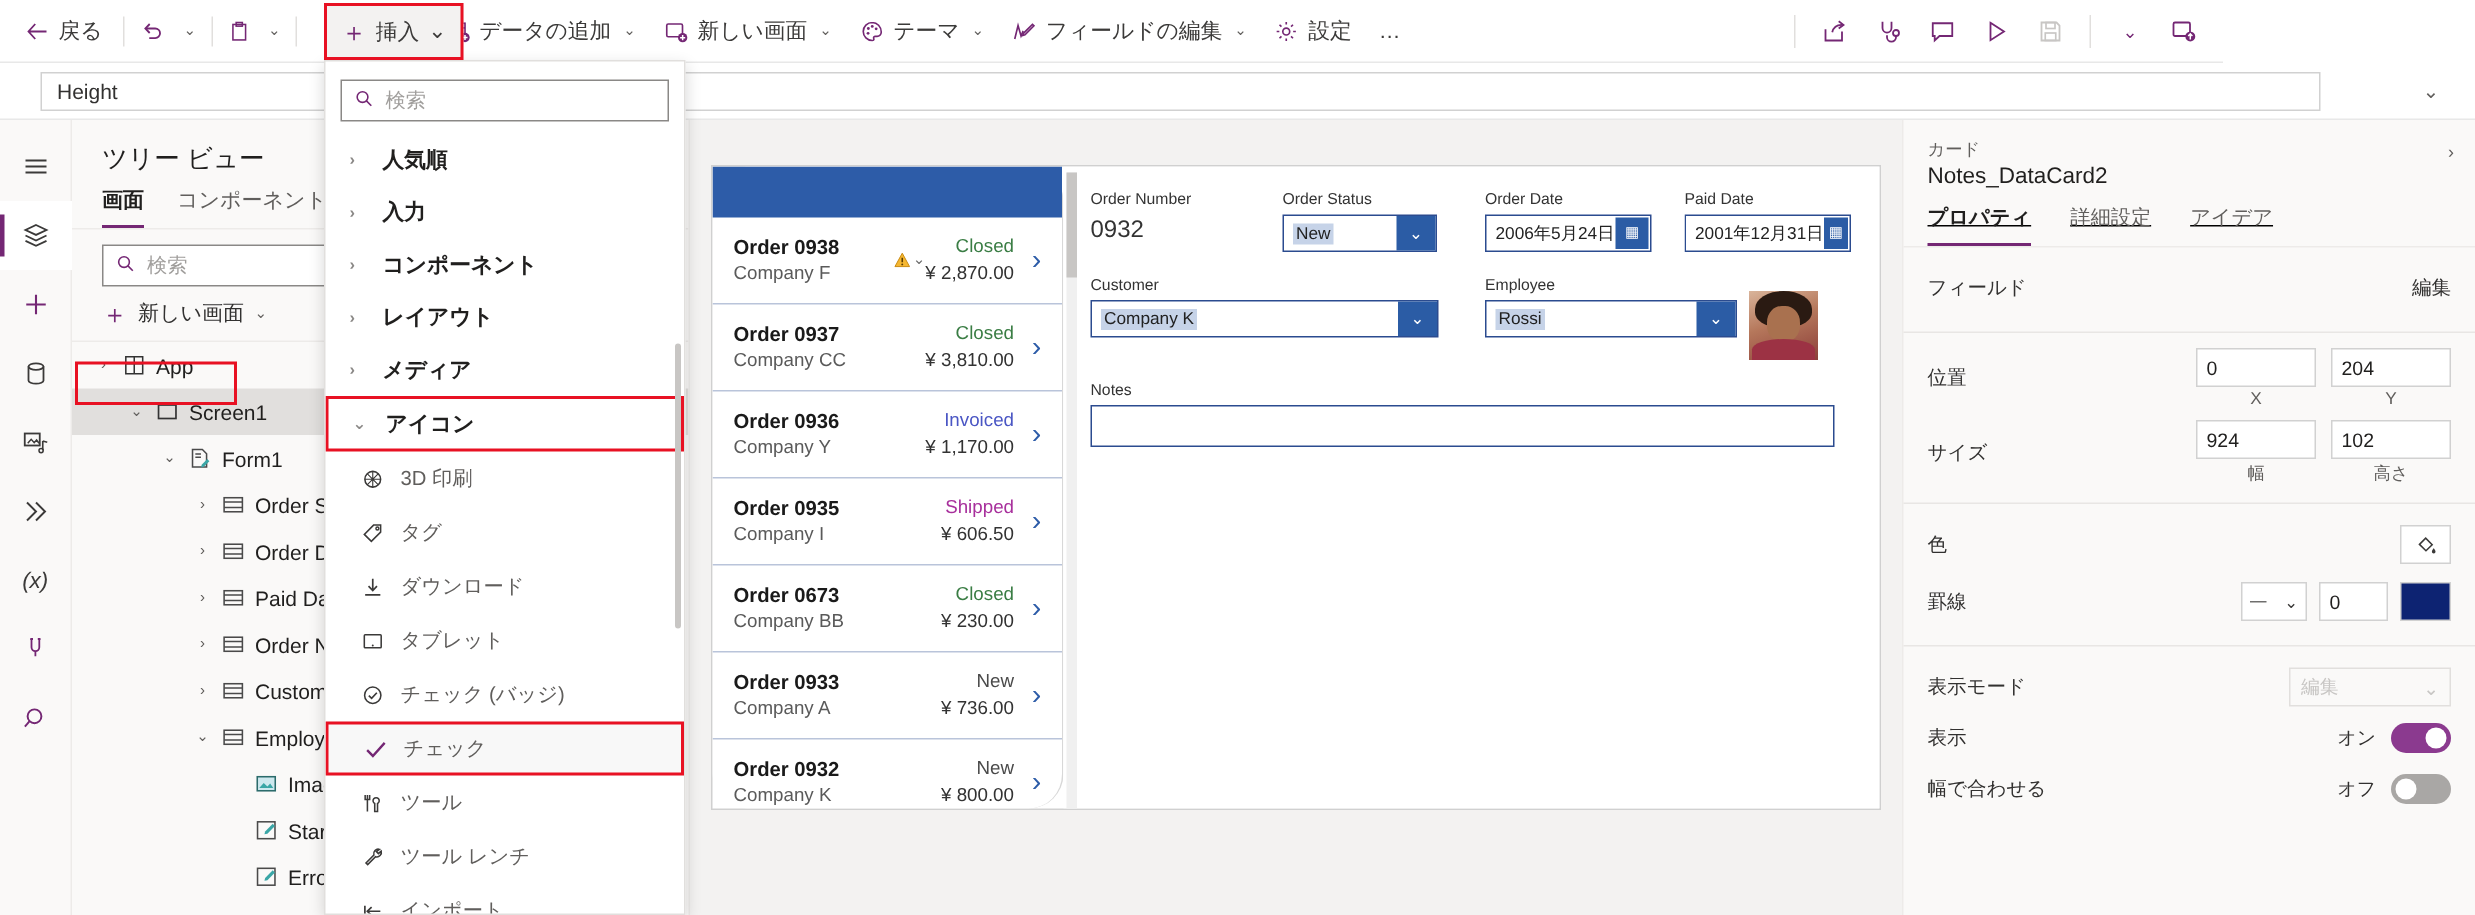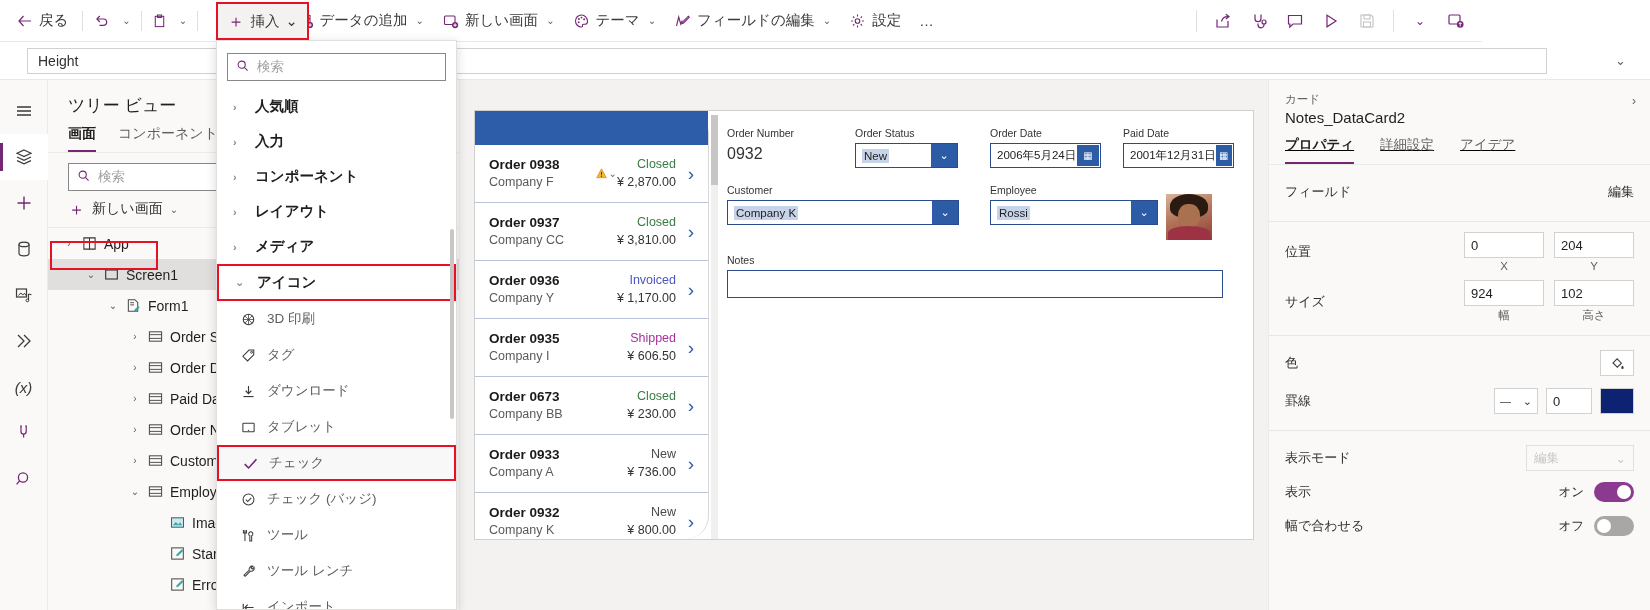--- a/index.html
+++ b/index.html
@@ -942,57 +942,57 @@
         </div>
         <div class="icrow">
           <span class="gi">
             <svg width="15" height="15" viewBox="0 0 16 16">
               <rect x="2" y="3.4" width="12" height="9.2" rx=".6" stroke="#3b3a39" fill="none" stroke-width="1.1"></rect>
               <circle cx="8" cy="11" r=".7" fill="#3b3a39"></circle>
             </svg>
           </span>
           <span class="lbl">タブレット</span>
         </div>
+        <div class="icrow">
+          <span class="gi">
+            <svg width="15" height="15" viewBox="0 0 16 16">
+              <circle cx="8" cy="8" r="5.8" stroke="#3b3a39" fill="none" stroke-width="1.1"></circle>
+              <path d="M5.2 8.2l2 2 3.7-4" stroke="#3b3a39" fill="none" stroke-width="1.2"></path>
+            </svg>
+          </span>
+          <span class="lbl">チェック (バッジ)</span>
+        </div>
         <div class="icrow hl">
           <span class="gi">
             <svg width="17" height="17" viewBox="0 0 16 16">
               <path d="M2.6 8.6l3.6 3.6L13.6 4" stroke="#742774" fill="none" stroke-width="1.5"></path>
             </svg>
           </span>
           <span class="lbl">チェック</span>
         </div>
         <div class="icrow">
           <span class="gi">
             <svg width="15" height="15" viewBox="0 0 16 16">
-              <circle cx="8" cy="8" r="5.8" stroke="#3b3a39" fill="none" stroke-width="1.1"></circle>
-              <path d="M5.2 8.2l2 2 3.7-4" stroke="#3b3a39" fill="none" stroke-width="1.2"></path>
-            </svg>
-          </span>
-          <span class="lbl">チェック (バッジ)</span>
+              <path d="M4.2 2.2v4.4M4.2 6.6v7.2M2.6 2.2v3.2h3.2V2.2" stroke="#3b3a39" fill="none" stroke-width="1.1"></path>
+              <path d="M11.4 13.8V8.2a2.2 2.2 0 10-2 0v5.6z" stroke="#3b3a39" fill="none" stroke-width="1.1"></path>
+            </svg>
+          </span>
+          <span class="lbl">ツール</span>
         </div>
         <div class="icrow">
           <span class="gi">
             <svg width="15" height="15" viewBox="0 0 16 16">
-              <path d="M4.2 2.2v4.4M4.2 6.6v7.2M2.6 2.2v3.2h3.2V2.2" stroke="#3b3a39" fill="none" stroke-width="1.1"></path>
-              <path d="M11.4 13.8V8.2a2.2 2.2 0 10-2 0v5.6z" stroke="#3b3a39" fill="none" stroke-width="1.1"></path>
-            </svg>
-          </span>
-          <span class="lbl">ツール</span>
+              <path d="M12.8 2.4a3.2 3.2 0 00-4 4L3.2 12l1.2 1.2 5.6-5.6a3.2 3.2 0 004-4L12 5.4l-1.4-1.4z" stroke="#3b3a39" fill="none" stroke-width="1.1"></path>
+            </svg>
+          </span>
+          <span class="lbl">ツール レンチ</span>
         </div>
         <div class="icrow">
           <span class="gi">
             <svg width="15" height="15" viewBox="0 0 16 16">
-              <path d="M12.8 2.4a3.2 3.2 0 00-4 4L3.2 12l1.2 1.2 5.6-5.6a3.2 3.2 0 004-4L12 5.4l-1.4-1.4z" stroke="#3b3a39" fill="none" stroke-width="1.1"></path>
-            </svg>
-          </span>
-          <span class="lbl">ツール レンチ</span>
-        </div>
-        <div class="icrow">
-          <span class="gi">
-            <svg width="15" height="15" viewBox="0 0 16 16">
               <path d="M13.4 8H4.2M7.2 5L4.1 8l3.1 3" stroke="#3b3a39" fill="none" stroke-width="1.2"></path>
               <path d="M2.4 4v8" stroke="#3b3a39" stroke-width="1.2"></path>
             </svg>
           </span>
           <span class="lbl">インポート</span>
         </div>
       </div>
     <div class="fly-scroll"></div>
   </div>
 

